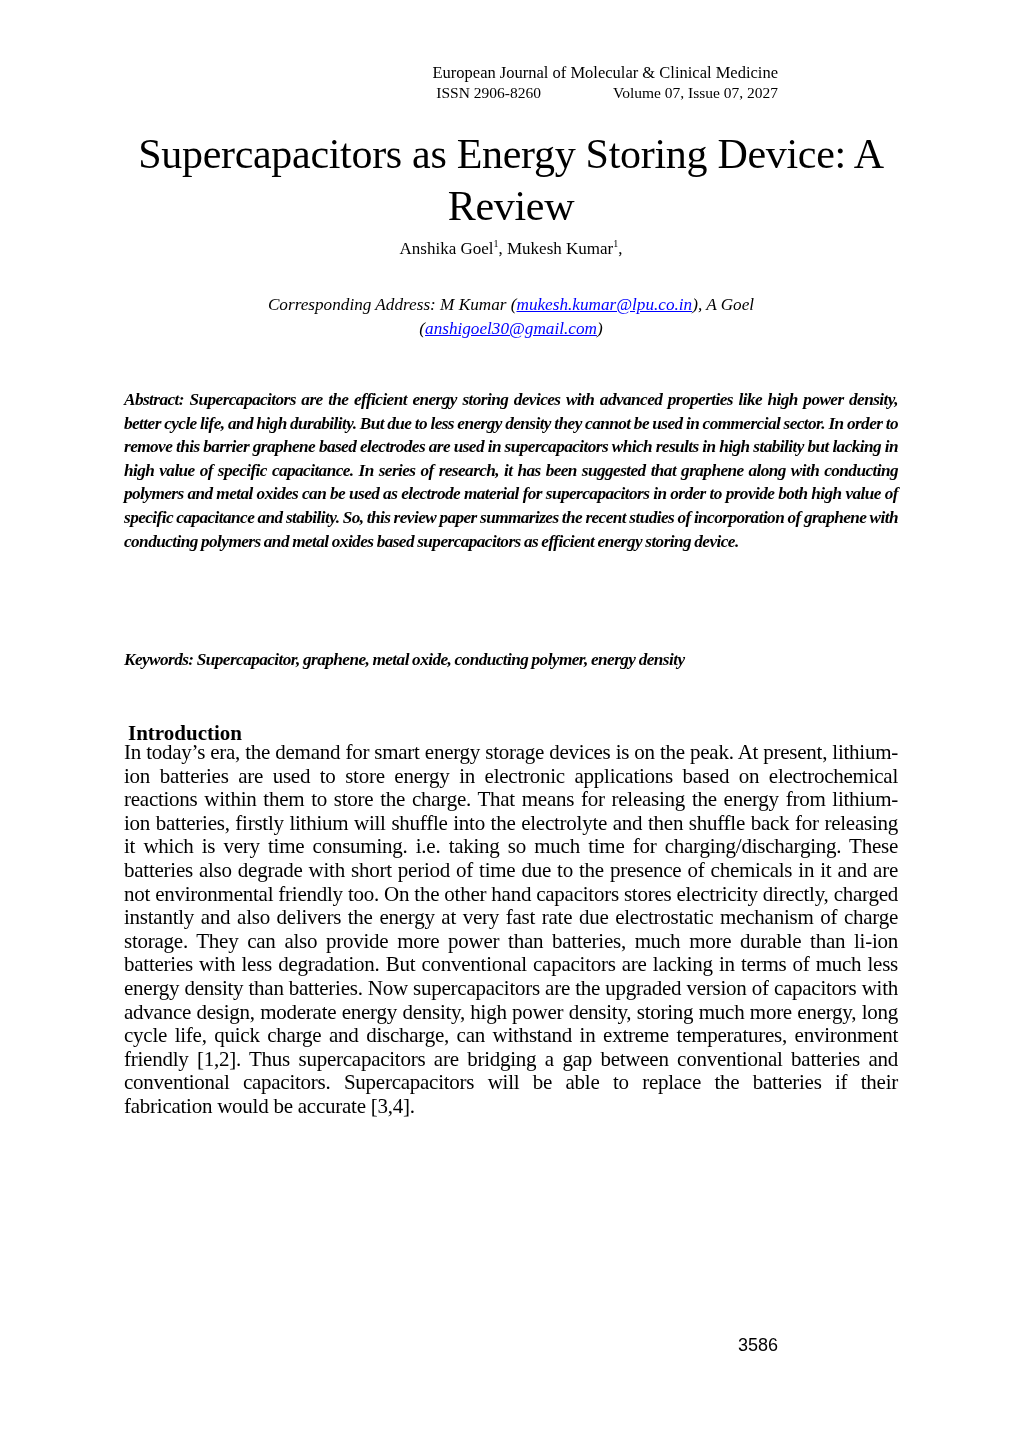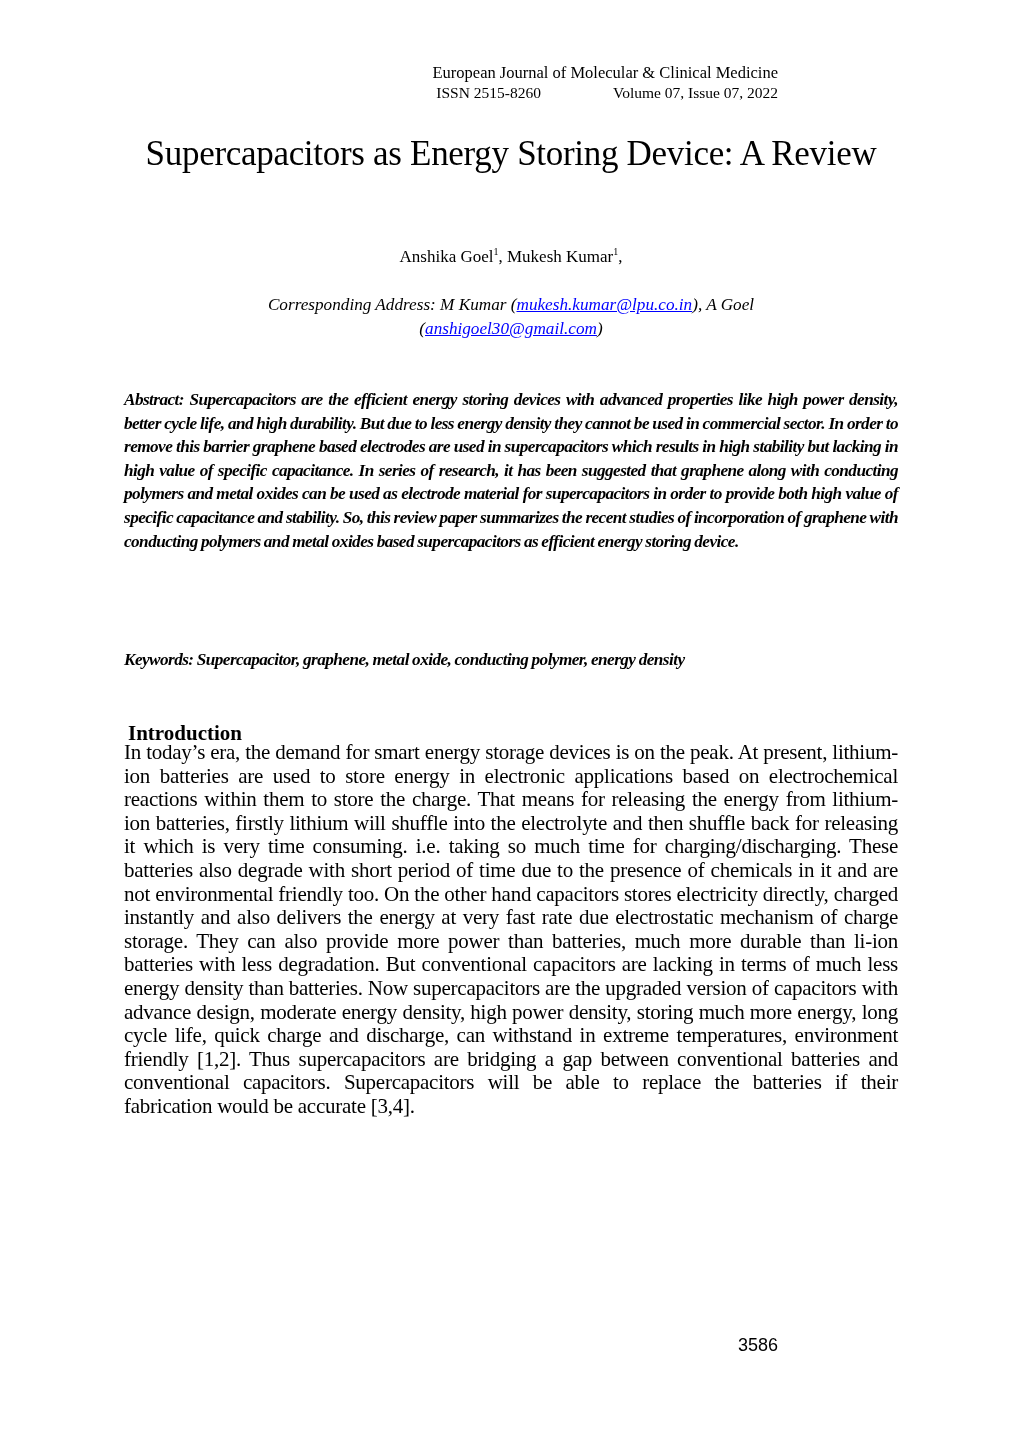--- a/index.html
+++ b/index.html
@@ -38,31 +38,31 @@
     }
     .journal-header .issn {
       margin-right: 72px;
     }
     .title {
       position: absolute;
       left: 124px;
       width: 774px;
       top: 128px;
       text-align: center;
-      font-size: 35px;
+      font-size: 42px;
       line-height: 52px;
       font-weight: normal;
       margin: 0;
       letter-spacing: -0.3px;
     }
     .authors {
       position: absolute;
       left: 124px;
       width: 774px;
-      top: 246px;
+      top: 238px;
       text-align: center;
       font-size: 17px;
       line-height: 22px;
     }
     sup { font-size: 10px; vertical-align: super; line-height: 0; }
     .affil {
       position: absolute;
       left: 124px;
       width: 774px;
       top: 293px;
@@ -130,21 +130,21 @@
       text-align: center;
     }
   </style>
 </head>
 <body>
 
 <div class="page">
 
   <div class="journal-header">
     <span class="jname">European Journal of Molecular &amp; Clinical Medicine</span>
-    <span class="meta-row"><span class="issn">ISSN 2515-8260</span><span>Volume 07, Issue 07, 2022</span></span>
+    <span class="meta-row"><span class="issn">ISSN 2906-8260</span><span>Volume 07, Issue 07, 2027</span></span>
   </div>
 
   <h1 class="title">Supercapacitors as Energy Storing Device: A Review</h1>
 
   <div class="authors">
     <span>Anshika Goel</span><sup>1</sup><span>, </span><span>Mukesh Kumar</span><sup>1</sup><span>,</span>
   </div>
 
   <div class="affil">
     <div><span>Corresponding Address: M Kumar (</span><a style="color: rgb(0, 0, 255);">mukesh.kumar@lpu.co.in</a><span>), A Goel</span></div>

